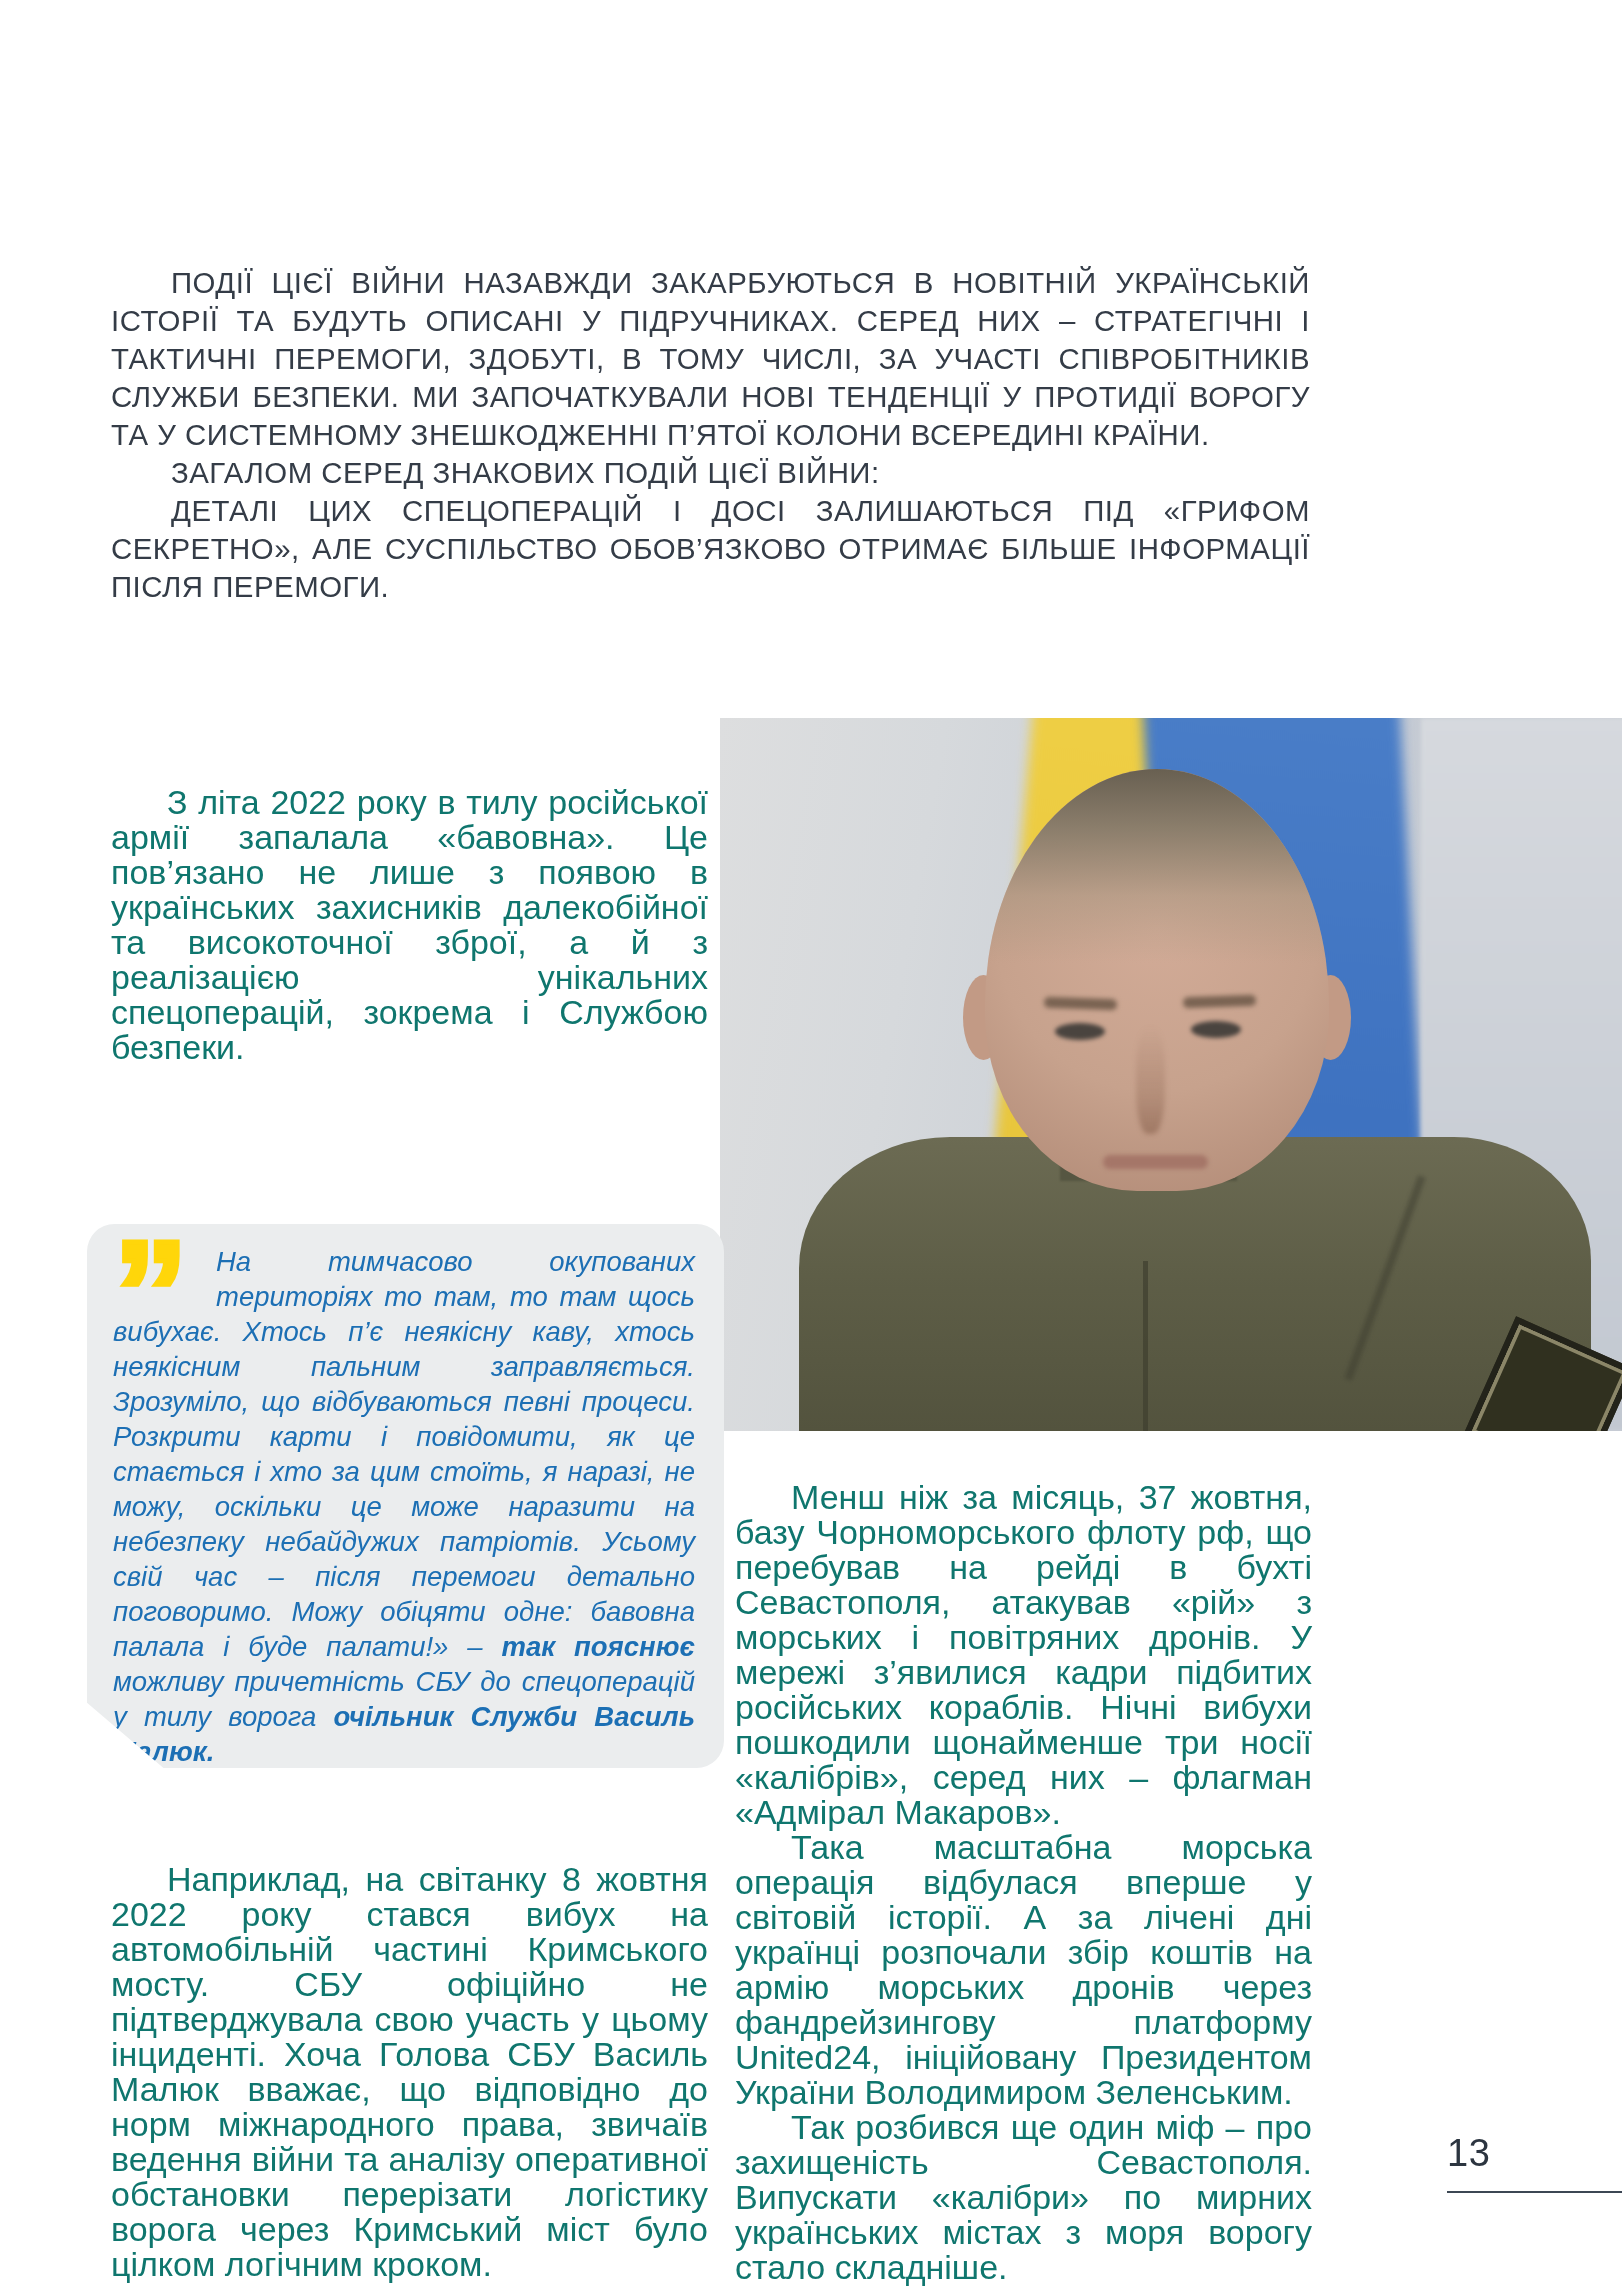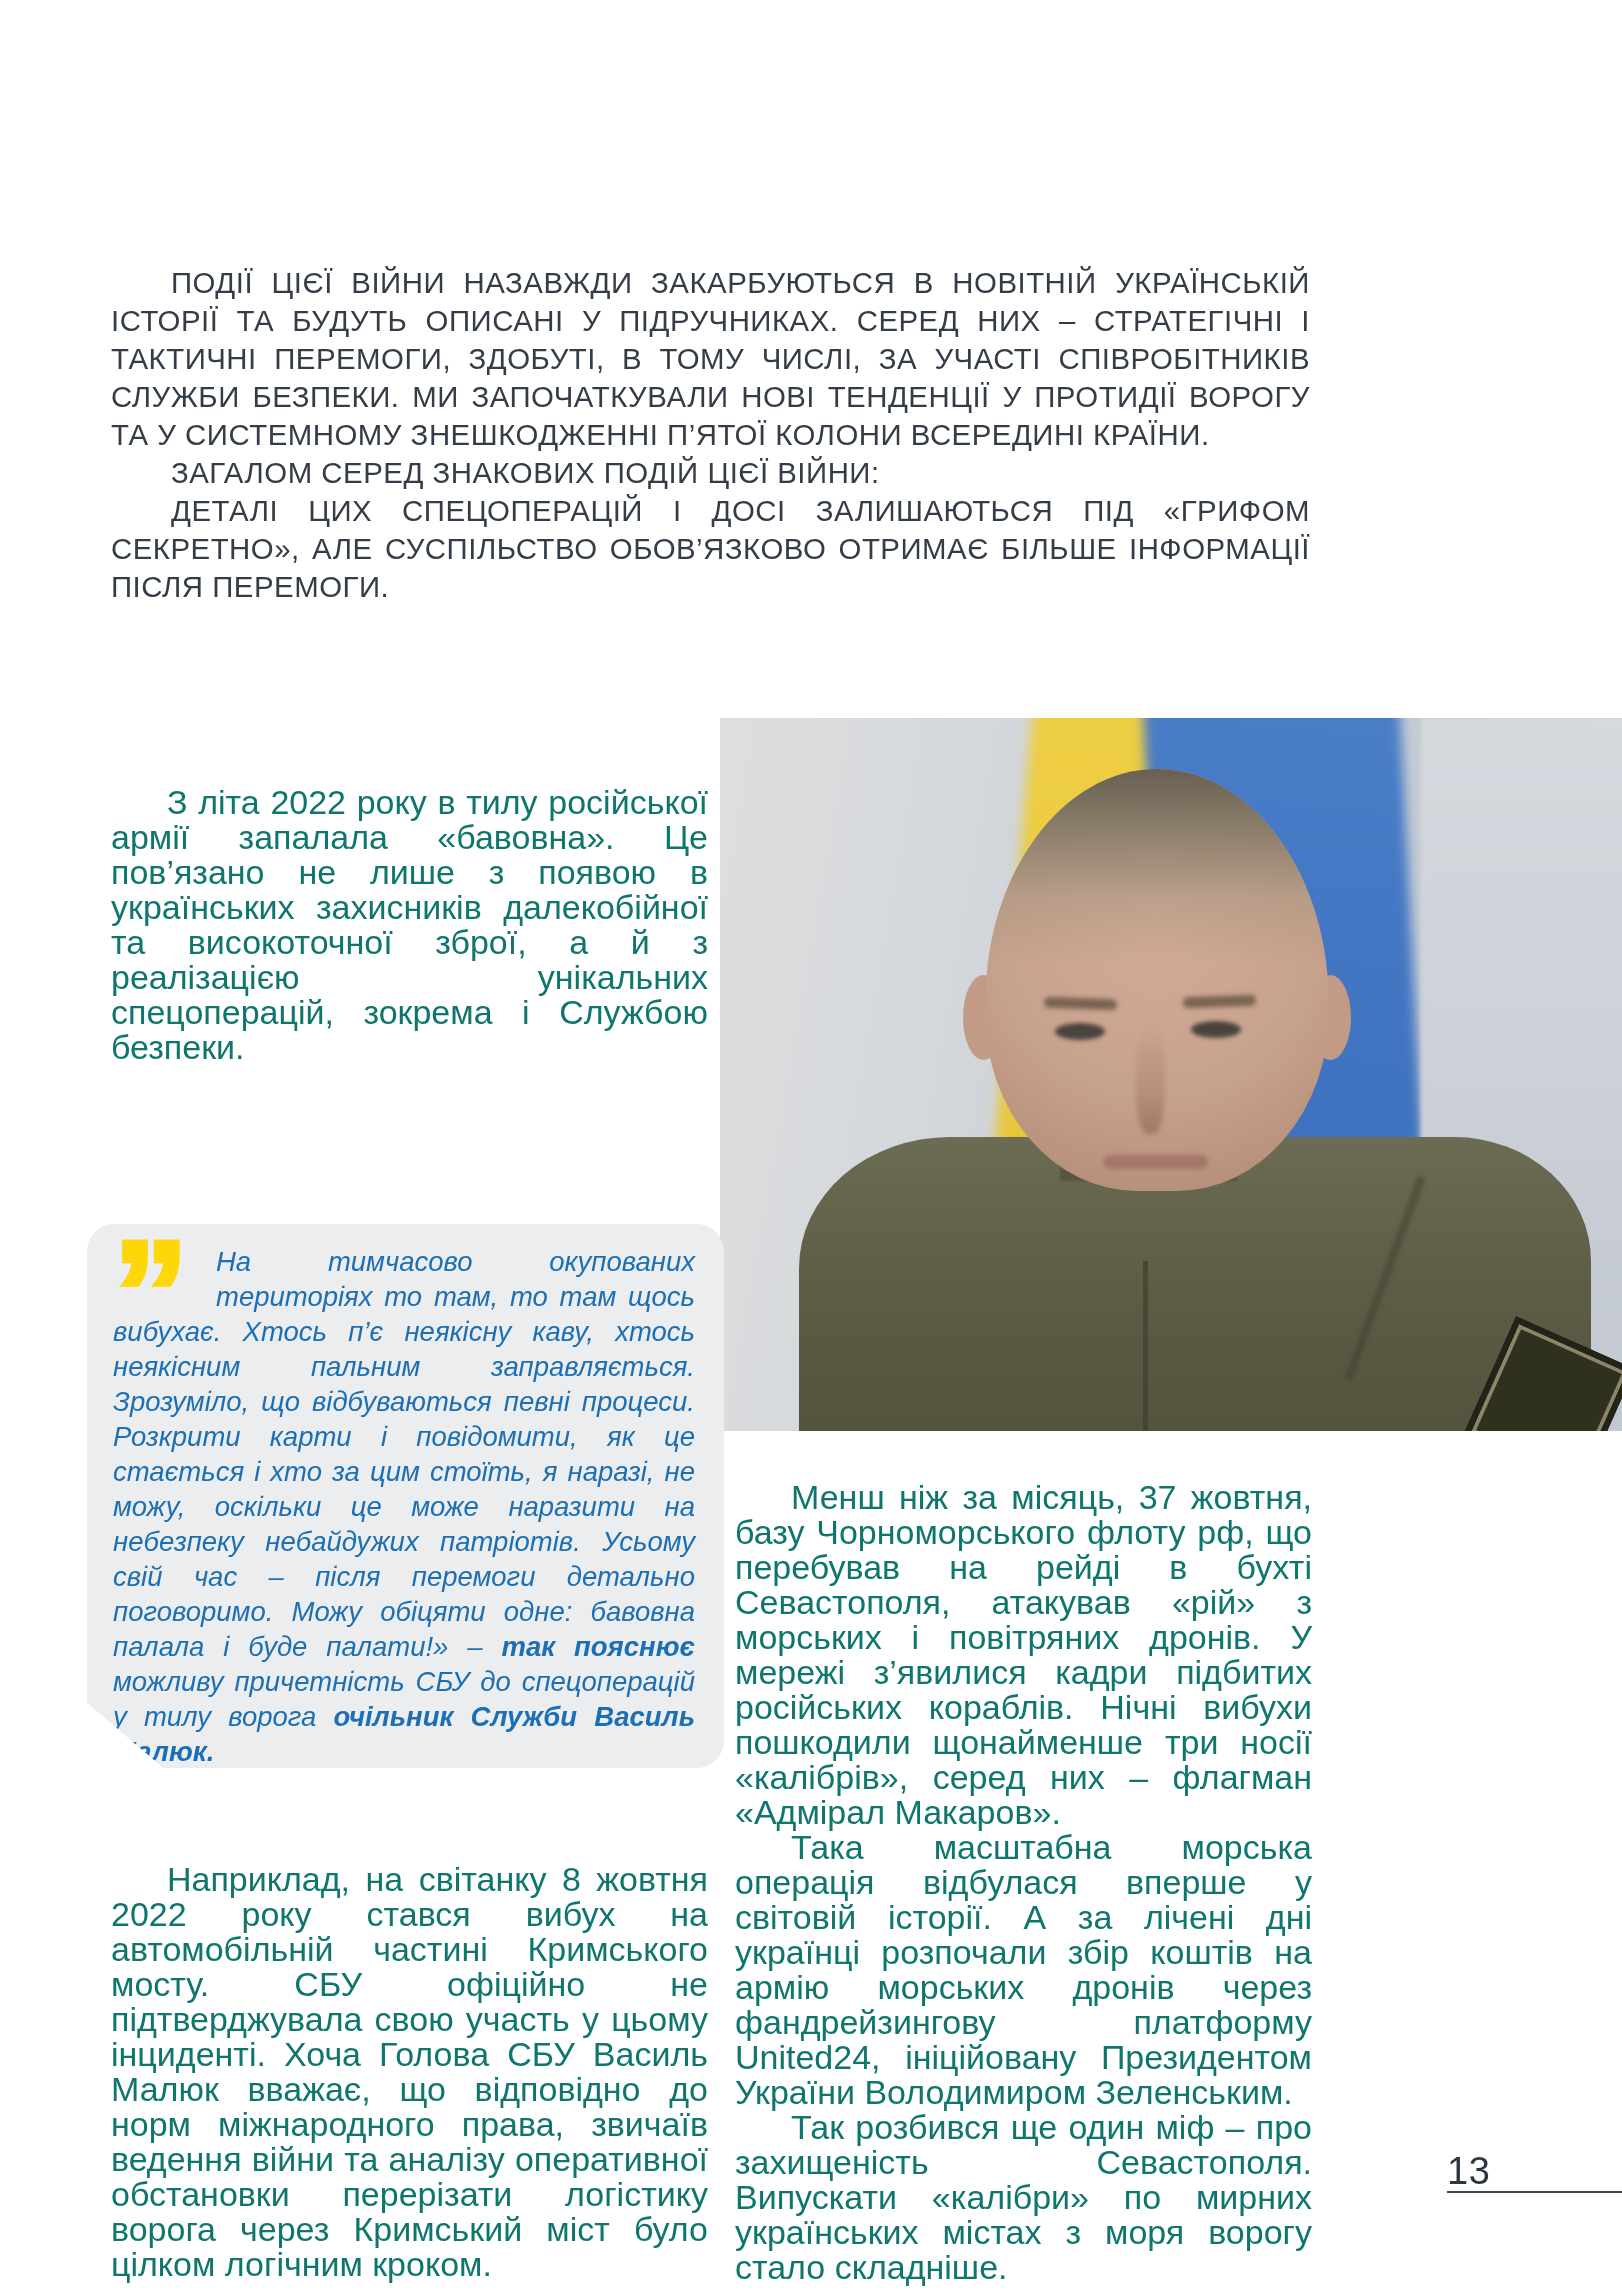--- a/index.html
+++ b/index.html
@@ -29,21 +29,21 @@
              box-sizing:border-box;padding:19.6px 29px 0 26px;}
   .quote-text{margin:0;color:#1c6fb4;font-size:27.5px;line-height:35px;
               font-style:italic;text-align:justify;}
   .quote-mark{float:left;width:103px;height:68px;color:#ffd60a;
               font-size:151px;line-height:98px;font-weight:bold;
               -webkit-text-stroke:4.6px #ffd60a;font-style:normal;overflow:visible;}
   .qb{font-weight:bold;}
 
   
   .page-number{position:absolute;left:1447px;top:2132px;color:#2c3540;
-               font-size:38px;font-weight:500;letter-spacing:0.7px;margin-top:18px;}
+               font-size:38px;font-weight:500;letter-spacing:0.7px;}
   .footer-rule{position:absolute;left:1447px;top:2191px;width:175px;height:2px;
                background:#3c4754;}
 
   
   .photo{position:absolute;left:720px;top:718px;width:903px;height:713px;overflow:hidden;
          background:linear-gradient(100deg,#dddedf 0%,#d6d9dc 22%,#c3c9d2 60%,#cdd2d9 100%);}
   .photo *{position:absolute;}
   .stripe-y{left:281px;top:-26px;width:170px;height:766px;
             background:linear-gradient(187deg,#efcf45 0%,#e8c63c 60%,#e2bf3a 100%);
             transform:skewX(-5deg);filter:blur(5.9px);}

